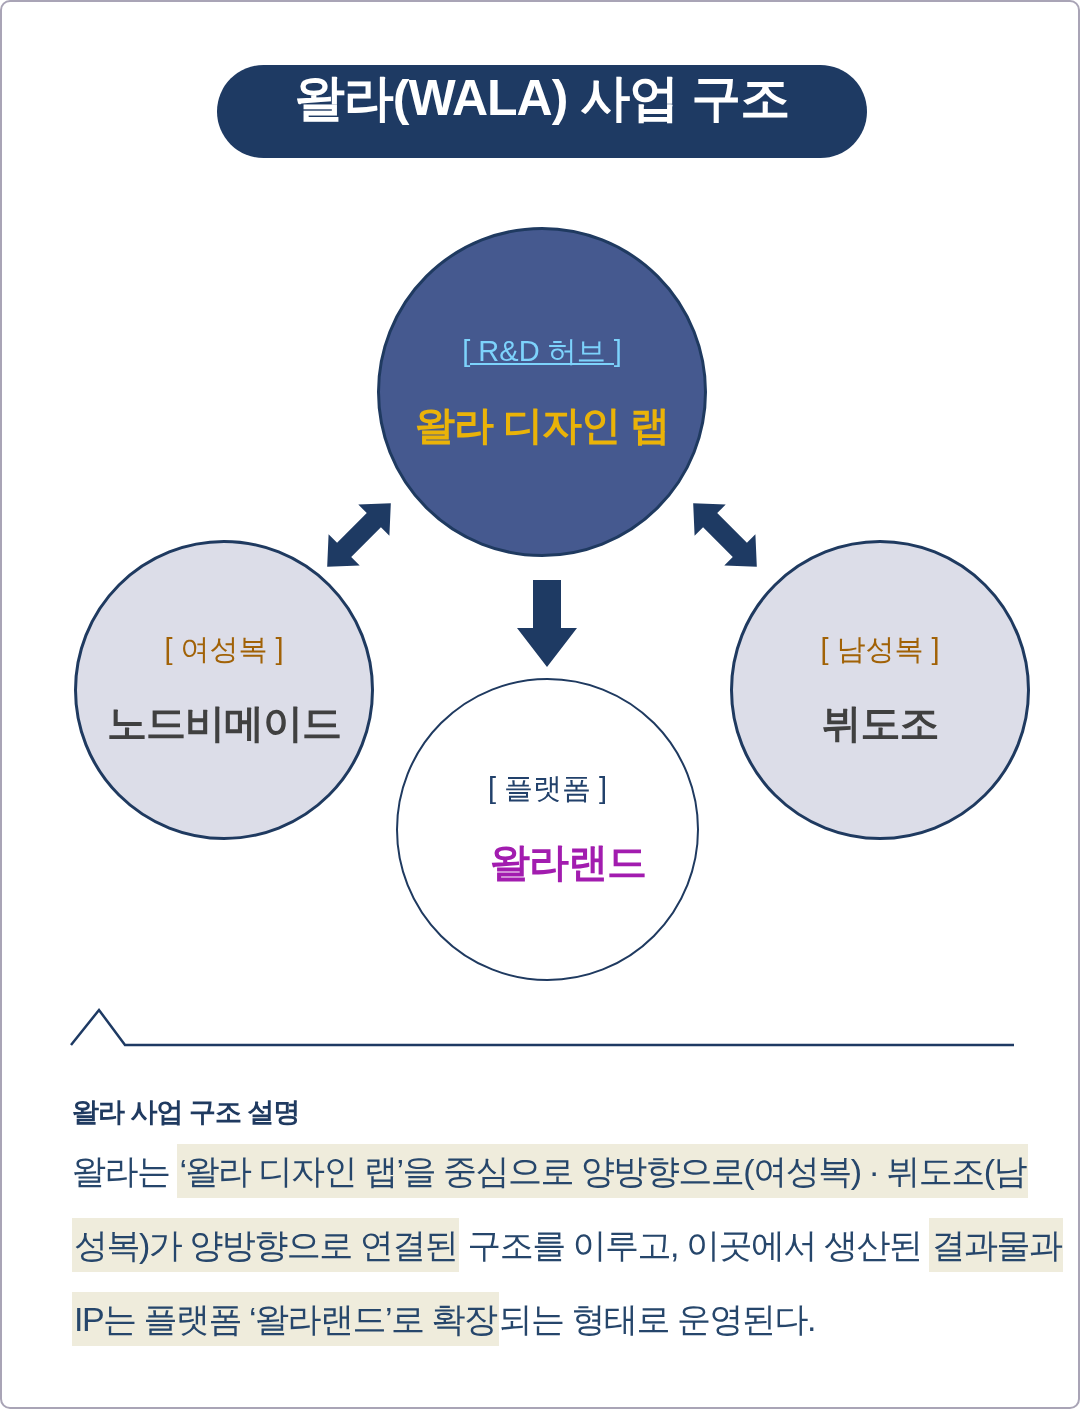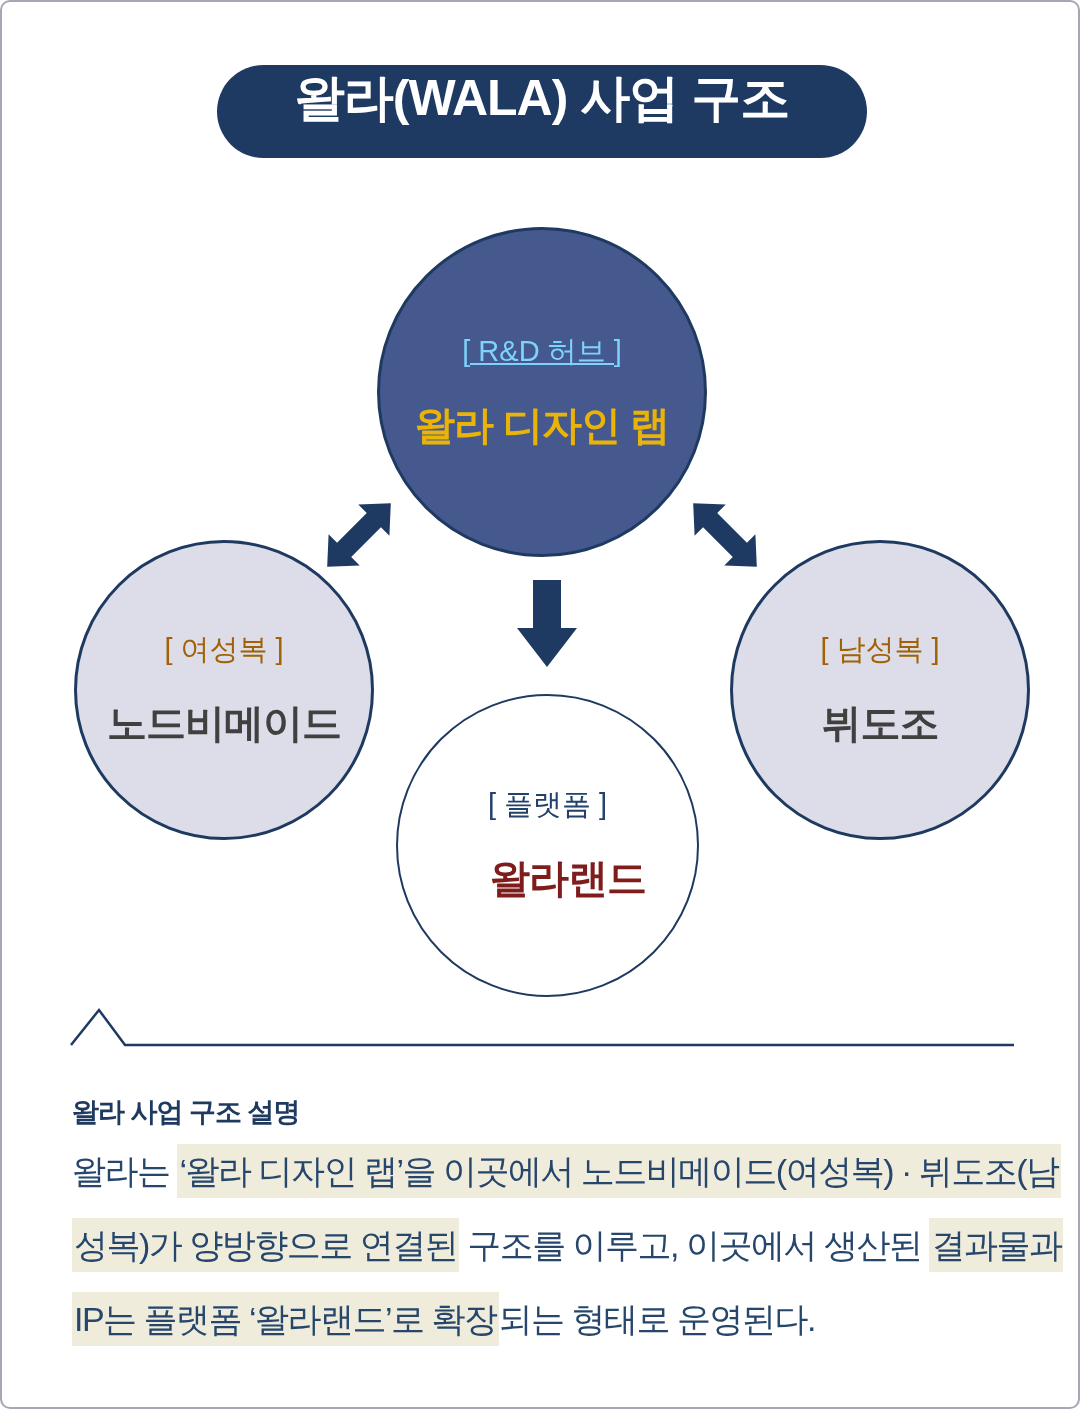--- a/index.html
+++ b/index.html
@@ -76,28 +76,28 @@
     height: 300px;
     background: #dcdde8;
     border: 3px solid #1f3a60;
   }
   .circle-left  { left: 72px;  top: 538px; }
   .circle-right { left: 728px; top: 538px; }
   .circle-satellite .c-label { color: #a16207; }
   .circle-satellite .c-name  { color: #404040; }
   .circle-platform {
     left: 394px;
-    top: 692px;
+    top: 676px;
     width: 303px;
     height: 303px;
     background: #ffffff;
     border: 2.5px solid #1f3a60;
   }
   .circle-platform .c-label { color: #22416b; }
-  .circle-platform .c-name  { color: #7f1d1d; margin-left: 41px; }
+  .circle-platform .c-name  { color: #a21caf; margin-left: 41px; }
   
   .overlay {
     position: absolute;
     left: 0;
     top: 0;
     pointer-events: none;
   }
   
   .desc-heading {
     position: absolute;
@@ -157,19 +157,19 @@
 
   <svg class="overlay" width="1080" height="1409" viewBox="0 0 1080 1409">
     <path d="M -45 0 L -21 -22 L -21 -10 L 21 -10 L 21 -22 L 45 0 L 21 22 L 21 10 L -21 10 L -21 22 Z" transform="translate(357,533) rotate(-45)" fill="#1e3a63"></path>
     <path d="M -45 0 L -21 -22 L -21 -10 L 21 -10 L 21 -22 L 45 0 L 21 22 L 21 10 L -21 10 L -21 22 Z" transform="translate(723,533) rotate(45)" fill="#1e3a63"></path>
     <path d="M 531 578 L 559 578 L 559 626 L 575 626 L 545 665 L 515 626 L 531 626 Z" fill="#1e3a63"></path>
     <polyline points="69,1043 97,1008 123,1043 1012,1043" fill="none" stroke-width="2.5" stroke="#1e3a63"></polyline>
   </svg>
 
   <div class="desc-heading">왈라 사업 구조 설명</div>
 
-  <div class="desc-line desc-line-1"><span>왈라는 </span><span class="hl">‘왈라 디자인 랩’을 이곳에서 노드비메이드(여성복) · 뷔도조(남</span></div>
+  <div class="desc-line desc-line-1"><span>왈라는 </span><span class="hl">‘왈라 디자인 랩’을 중심으로 양방향으로(여성복) · 뷔도조(남</span></div>
 
   <div class="desc-line desc-line-2"><span class="hl">성복)가 양방향으로 연결된</span><span> 구조를 이루고, 이곳에서 생산된 </span><span class="hl">결과물과</span></div>
 
   <div class="desc-line desc-line-3"><span class="hl">IP는 플랫폼 ‘왈라랜드’로 확장</span><span>되는 형태로 운영된다.</span></div>
 
 </div>
 
 </body></html>

